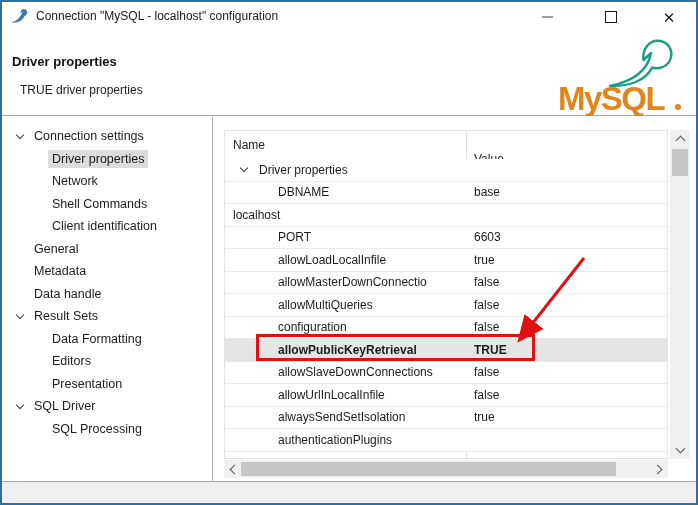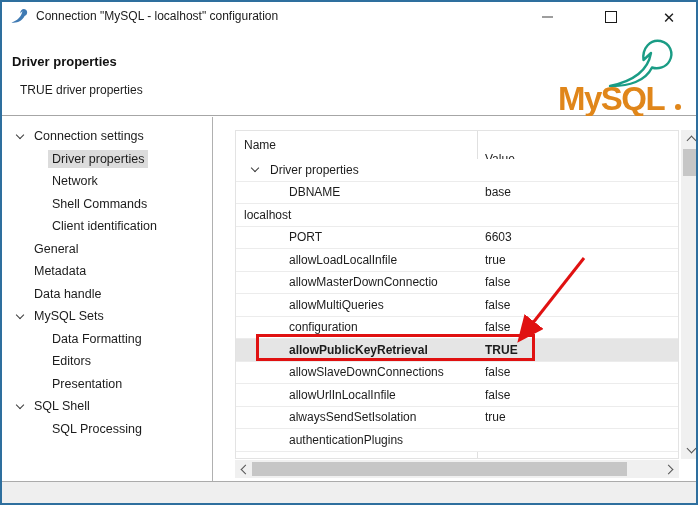--- a/index.html
+++ b/index.html
@@ -38,21 +38,21 @@
   .tree-item.lvl1 { padding-left:26px; }
   .tree-label { padding:2px 4px; font-size:12.5px; }
   .tree-label.selected { background:#dcdcdc; }
   .chev { display:inline-block; width:6px; height:6px; border-right:1.5px solid #3c3c3c; border-bottom:1.5px solid #3c3c3c; }
   .chev.down { transform:rotate(45deg); margin-top:-3px; }
   .chev.up { transform:rotate(-135deg); margin-top:3px; }
   .chev.left { transform:rotate(135deg); margin-left:3px; }
   .chev.right { transform:rotate(-45deg); margin-right:3px; }
   .chev.sb { width:7px; height:7px; border-color:#555; }
 
-  .main { position:absolute; left:223px; top:0; right:0; height:100%; background:#fff; }
+  .main { position:absolute; left:212px; top:0; right:0; height:100%; background:#fff; }
 
   
   .grid { position:absolute; left:10px; top:13px; width:466px; height:348px; }
   .grid-body { position:absolute; left:0; top:0; width:444px; height:329px; border:1px solid #e3e3e3; background:#fff; overflow:hidden; }
   .col-divider { position:absolute; left:241px; top:0; width:1px; height:100%; background:#e0e0e0; }
   .grid-header { position:relative; height:28px; display:flex; align-items:center; }
   .grid-header .hname { padding-left:8px; width:241px; color:#222; }
   .grid-header .hvalue { padding-left:8px; color:#222;margin-top:28px; }
   .grow { position:relative; height:22.5px; display:flex; align-items:center; border-bottom:1px solid #ececec; background:#fff; }
   .grow.highlight { background:#e5e5e5; }
@@ -143,39 +143,39 @@
           <span class="tree-label">Metadata</span>
         </div>
         <div class="tree-item lvl0">
           <span class="chev-slot"></span>
           <span class="tree-label">Data handle</span>
         </div>
         <div class="tree-item lvl0">
           <span class="chev-slot">
             <span class="chev down"></span>
           </span>
-          <span class="tree-label">MySQL Sets</span>
+          <span class="tree-label">Result Sets</span>
         </div>
         <div class="tree-item lvl1">
           <span class="chev-slot"></span>
           <span class="tree-label">Data Formatting</span>
         </div>
         <div class="tree-item lvl1">
           <span class="chev-slot"></span>
           <span class="tree-label">Editors</span>
         </div>
         <div class="tree-item lvl1">
           <span class="chev-slot"></span>
           <span class="tree-label">Presentation</span>
         </div>
         <div class="tree-item lvl0">
           <span class="chev-slot">
             <span class="chev down"></span>
           </span>
-          <span class="tree-label">SQL Shell</span>
+          <span class="tree-label">SQL Driver</span>
         </div>
         <div class="tree-item lvl1">
           <span class="chev-slot"></span>
           <span class="tree-label">SQL Processing</span>
         </div>
       </div>
 
     <div class="main">
       <div class="grid">
 

